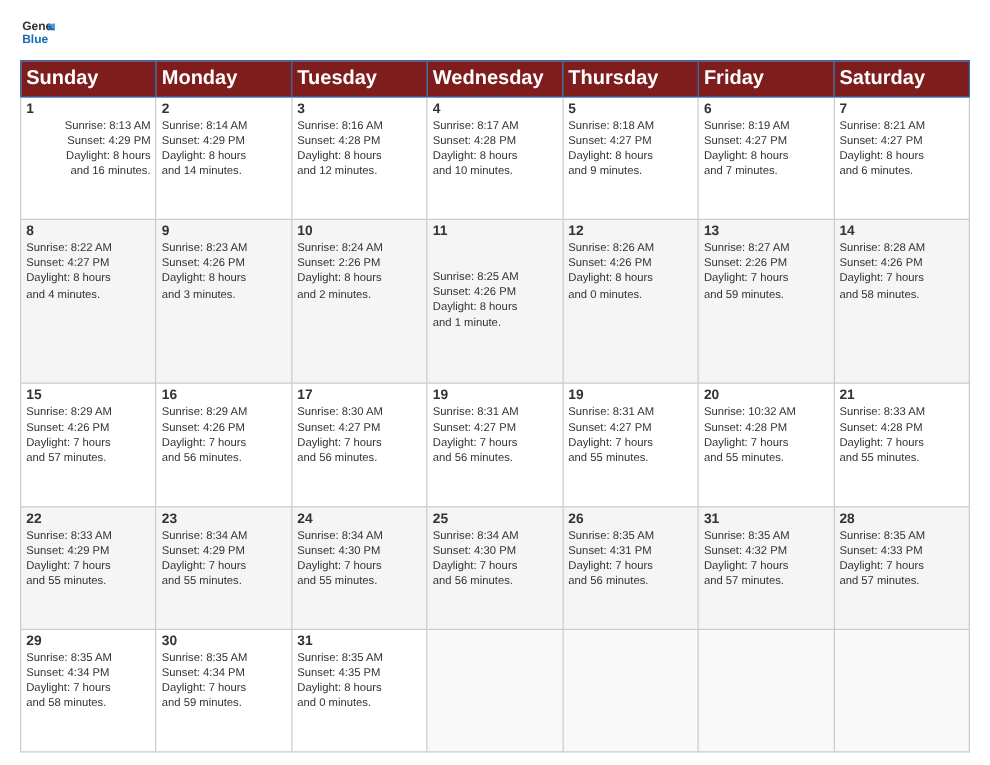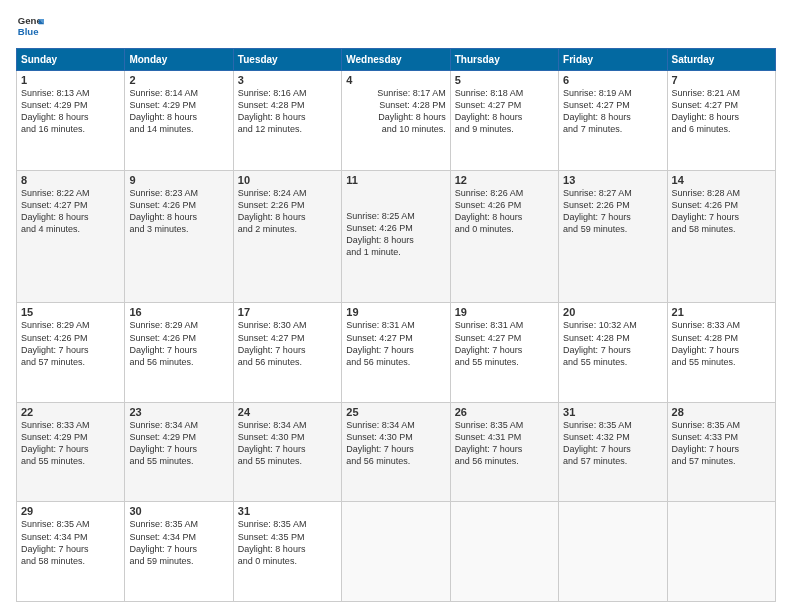--- a/index.html
+++ b/index.html
@@ -44,23 +44,23 @@
       color: #555;
     }
     .calendar {
       flex: 1;
       border: 1px solid #ccc;
       border-collapse: collapse;
       width: 100%;
       table-layout: fixed;
     }
     .calendar th {
-      background-color: #0369a1;
+      background-color: #7f1d1d;
       color: #fff;
-      font-size: 10px;
+      font-size: 16px;
       font-weight: bold;
       padding: 5px 4px;
       text-align: left;
       border: 1px solid #2a68ae;
     }
     .calendar td {
       vertical-align: top;
       border: 1px solid #ccc;
       padding: 3px 4px;
       font-size: 9.5px;
@@ -114,42 +114,42 @@
           <th>Wednesday</th>
           <th>Thursday</th>
           <th>Friday</th>
           <th>Saturday</th>
         </tr>
     </thead>
     <tbody id="calendar-body">
         <tr>
           <td>
             <span class="day-num">1</span>
-            <div class="day-info" style="white-space: pre-wrap;">Sunrise: 8:13 AM
+            <div class="day-info" style="white-space: pre-wrap; text-align: right;">Sunrise: 8:13 AM
 Sunset: 4:29 PM
 Daylight: 8 hours
 and 16 minutes.</div>
           </td>
           <td>
             <span class="day-num">2</span>
             <div class="day-info" style="white-space: pre-wrap;">Sunrise: 8:14 AM
 Sunset: 4:29 PM
 Daylight: 8 hours
 and 14 minutes.</div>
           </td>
           <td>
             <span class="day-num">3</span>
             <div class="day-info" style="white-space: pre-wrap;">Sunrise: 8:16 AM
 Sunset: 4:28 PM
 Daylight: 8 hours
 and 12 minutes.</div>
           </td>
           <td>
             <span class="day-num">4</span>
-            <div class="day-info" style="white-space: pre-wrap; text-align: right;">Sunrise: 8:17 AM
+            <div class="day-info" style="white-space: pre-wrap;">Sunrise: 8:17 AM
 Sunset: 4:28 PM
 Daylight: 8 hours
 and 10 minutes.</div>
           </td>
           <td>
             <span class="day-num">5</span>
             <div class="day-info" style="white-space: pre-wrap;">Sunrise: 8:18 AM
 Sunset: 4:27 PM
 Daylight: 8 hours
 and 9 minutes.</div>

